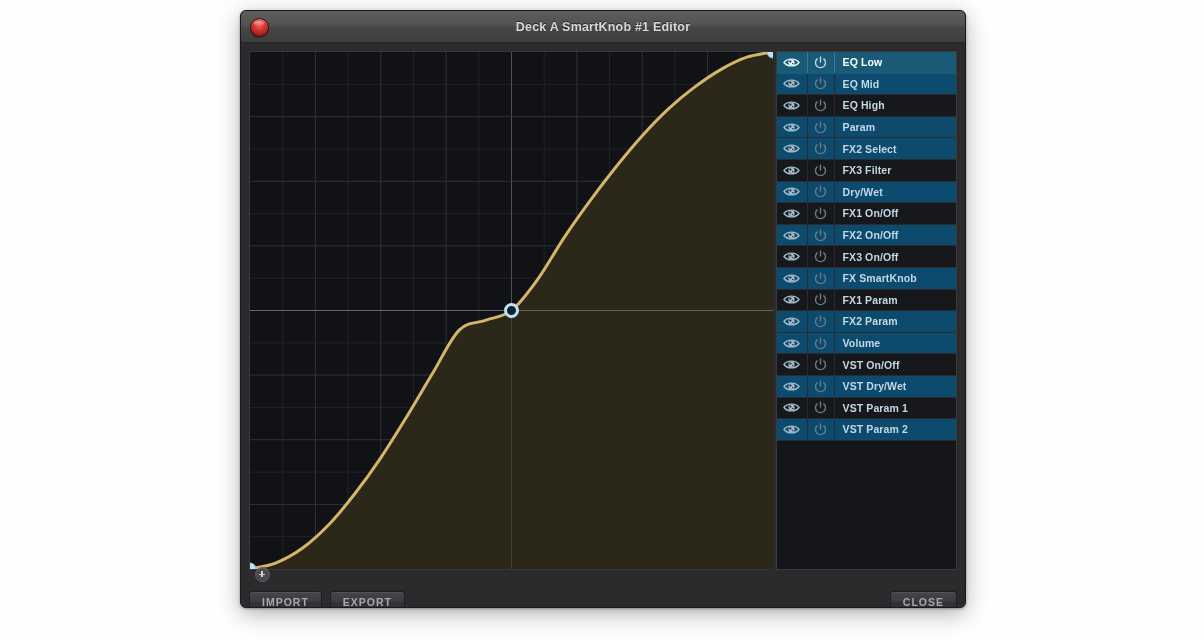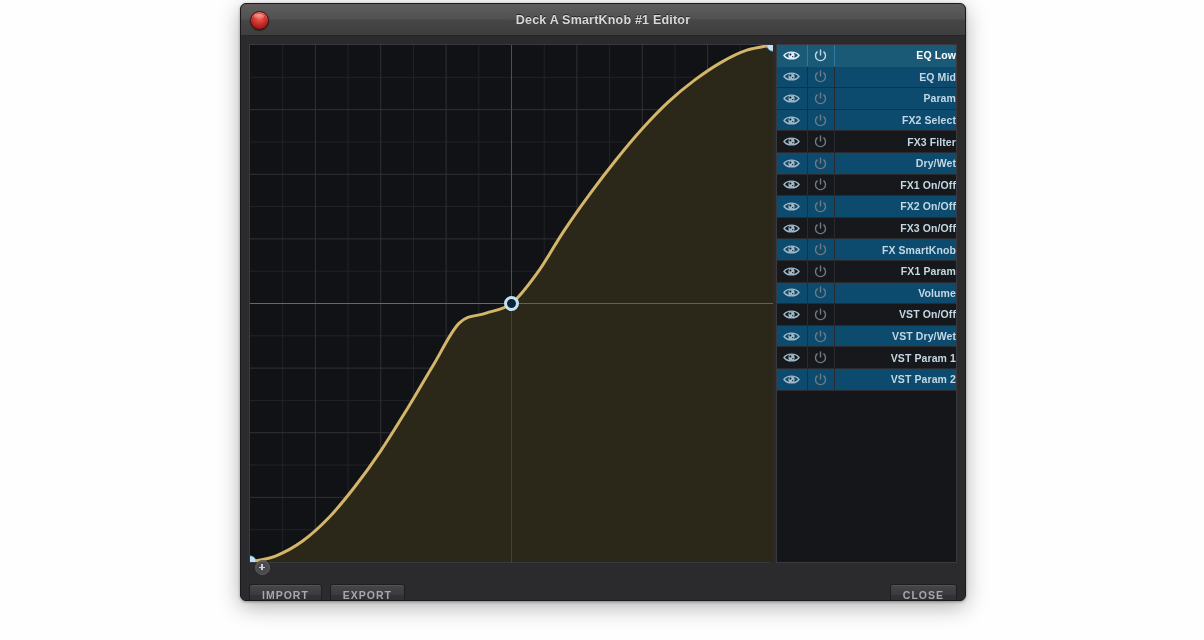--- a/index.html
+++ b/index.html
@@ -17,21 +17,21 @@
     position: relative;
     width: 1204px;
     height: 640px;
     background: #fefefe;
   }
 
   
   .window {
     position: absolute;
     left: 240px;
-    top: 3px;
+    top: 10px;
     width: 726px;
     height: 598px;
     background: #2a2a2c;
     border: 1px solid #1a1a1c;
     border-radius: 6px;
     box-shadow: 0 6px 22px rgba(0,0,0,0.30), 0 1px 3px rgba(0,0,0,0.35);
     box-sizing: border-box;
     overflow: hidden;
   }
 
@@ -132,21 +132,20 @@
 
   
   .param-panel {
     position: relative;
     width: 183px;
     height: 519px;
     background: #151619;
     border: 1px solid #3a3a3e;
     box-sizing: border-box;
     overflow: hidden;
-    text-align: right;
   }
   .param-row {
     display: flex;
     align-items: center;
     height: 21.6px;
     border-bottom: 1px solid #2a2b2f;
     background: #17181b;
     cursor: pointer;
     box-sizing: border-box;
   }
@@ -329,20 +328,37 @@
 </svg>
                 </div>
                 <div class="cell-power">
                   <svg class="power-icon" width="13" height="13" viewBox="0 0 13 13">
   <path d="M3.2 2.9 A5 5 0 1 0 9.8 2.9" fill="none" stroke="#6f7a82" stroke-width="1.4" stroke-linecap="round"></path>
   <line x1="6.5" y1="0.9" x2="6.5" y2="6.0" stroke="#6f7a82" stroke-width="1.4" stroke-linecap="round"></line>
 </svg>
                 </div>
                 <div class="cell-label">EQ Mid</div>
               </div>
+              <div class="param-row">
+                <div class="cell-eye">
+                  <svg class="eye-icon" width="17" height="11" viewBox="0 0 17 11">
+  <path d="M1 5.5 C4 1, 13 1, 16 5.5 C13 10, 4 10, 1 5.5 Z" fill="none" stroke="#9fb9c8" stroke-width="1.4"></path>
+  <circle cx="8.5" cy="5.5" r="3.1" fill="#9fb9c8"></circle>
+  <circle cx="7.4" cy="4.4" r="1.0" fill="#10161b"></circle>
+  <circle cx="9.7" cy="6.6" r="0.7" fill="#10161b"></circle>
+</svg>
+                </div>
+                <div class="cell-power">
+                  <svg class="power-icon" width="13" height="13" viewBox="0 0 13 13">
+  <path d="M3.2 2.9 A5 5 0 1 0 9.8 2.9" fill="none" stroke="#6f7a82" stroke-width="1.4" stroke-linecap="round"></path>
+  <line x1="6.5" y1="0.9" x2="6.5" y2="6.0" stroke="#6f7a82" stroke-width="1.4" stroke-linecap="round"></line>
+</svg>
+                </div>
+                <div class="cell-label">EQ High</div>
+              </div>
               <div class="param-row odd">
                 <div class="cell-eye">
                   <svg class="eye-icon" width="17" height="11" viewBox="0 0 17 11">
   <path d="M1 5.5 C4 1, 13 1, 16 5.5 C13 10, 4 10, 1 5.5 Z" fill="none" stroke="#9fb9c8" stroke-width="1.4"></path>
   <circle cx="8.5" cy="5.5" r="3.1" fill="#9fb9c8"></circle>
   <circle cx="7.4" cy="4.4" r="1.0" fill="#10161b"></circle>
   <circle cx="9.7" cy="6.6" r="0.7" fill="#10161b"></circle>
 </svg>
                 </div>
                 <div class="cell-power">
@@ -481,20 +497,37 @@
   <circle cx="9.7" cy="6.6" r="0.7" fill="#10161b"></circle>
 </svg>
                 </div>
                 <div class="cell-power">
                   <svg class="power-icon" width="13" height="13" viewBox="0 0 13 13">
   <path d="M3.2 2.9 A5 5 0 1 0 9.8 2.9" fill="none" stroke="#6f7a82" stroke-width="1.4" stroke-linecap="round"></path>
   <line x1="6.5" y1="0.9" x2="6.5" y2="6.0" stroke="#6f7a82" stroke-width="1.4" stroke-linecap="round"></line>
 </svg>
                 </div>
                 <div class="cell-label">FX1 Param</div>
+              </div>
+              <div class="param-row odd">
+                <div class="cell-eye">
+                  <svg class="eye-icon" width="17" height="11" viewBox="0 0 17 11">
+  <path d="M1 5.5 C4 1, 13 1, 16 5.5 C13 10, 4 10, 1 5.5 Z" fill="none" stroke="#9fb9c8" stroke-width="1.4"></path>
+  <circle cx="8.5" cy="5.5" r="3.1" fill="#9fb9c8"></circle>
+  <circle cx="7.4" cy="4.4" r="1.0" fill="#10161b"></circle>
+  <circle cx="9.7" cy="6.6" r="0.7" fill="#10161b"></circle>
+</svg>
+                </div>
+                <div class="cell-power">
+                  <svg class="power-icon" width="13" height="13" viewBox="0 0 13 13">
+  <path d="M3.2 2.9 A5 5 0 1 0 9.8 2.9" fill="none" stroke="#6f7a82" stroke-width="1.4" stroke-linecap="round"></path>
+  <line x1="6.5" y1="0.9" x2="6.5" y2="6.0" stroke="#6f7a82" stroke-width="1.4" stroke-linecap="round"></line>
+</svg>
+                </div>
+                <div class="cell-label">FX2 Param</div>
               </div>
               <div class="param-row odd">
                 <div class="cell-eye">
                   <svg class="eye-icon" width="17" height="11" viewBox="0 0 17 11">
   <path d="M1 5.5 C4 1, 13 1, 16 5.5 C13 10, 4 10, 1 5.5 Z" fill="none" stroke="#9fb9c8" stroke-width="1.4"></path>
   <circle cx="8.5" cy="5.5" r="3.1" fill="#9fb9c8"></circle>
   <circle cx="7.4" cy="4.4" r="1.0" fill="#10161b"></circle>
   <circle cx="9.7" cy="6.6" r="0.7" fill="#10161b"></circle>
 </svg>
                 </div>

